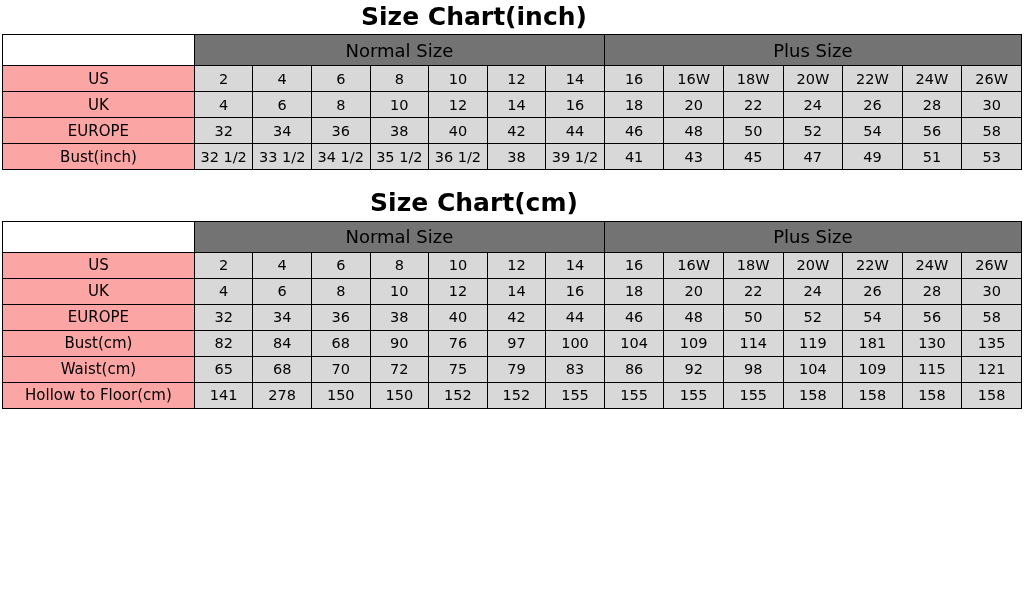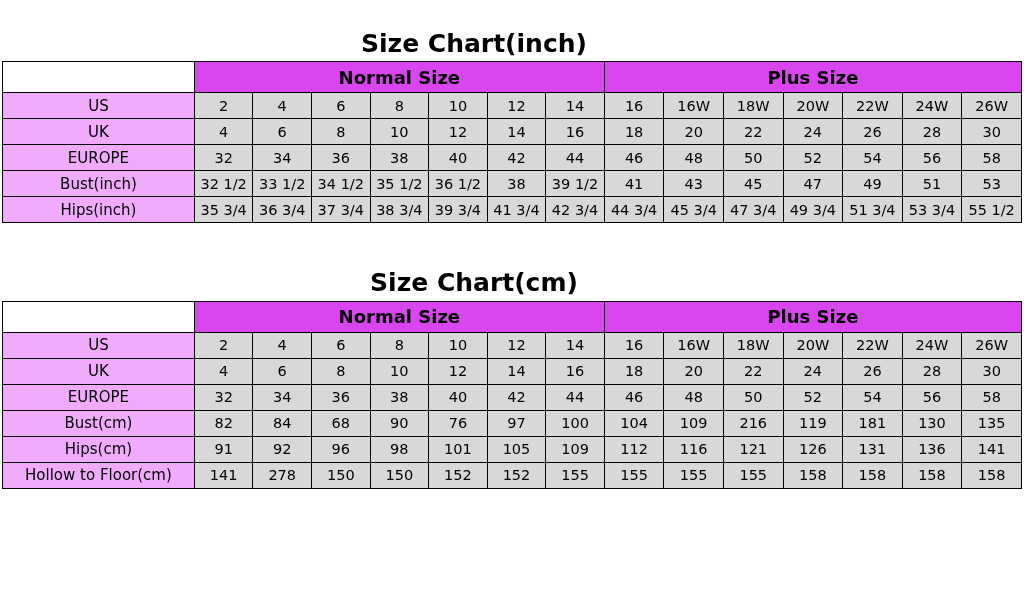--- a/index.html
+++ b/index.html
@@ -9,21 +9,20 @@
   }
   body {
     width: 1024px;
     height: 600px;
     font-family: "DejaVu Sans", sans-serif;
     color: #000000;
     overflow: hidden;
   }
   .chart-block {
     width: 948px;
-    margin-top: 27px;
   }
   .chart-title {
     text-align: center;
     font-weight: bold;
     font-size: 25px;
     font-family: "DejaVu Sans", sans-serif;
     letter-spacing: 0px;
     padding: 4px 0 4px 0;
     line-height: 1.05;
   }
@@ -39,33 +38,33 @@
     font-size: 14.5px;
     font-weight: normal;
     text-align: center;
     height: 25px;
     padding: 0 1px;
     background: #d8d8d8;
     white-space: nowrap;
     overflow: hidden;
   }
   table.size-table td.label {
-    background: #f0abfc;
+    background: #fca5a5;
     font-size: 15px;
     text-align: center;
     width: 190px;
   }
   table.size-table td.blank {
     background: #ffffff;
     border: 1px solid #000000;
   }
   table.size-table td.group {
-    background: #d946ef;
+    background: #737373;
     font-size: 18px;
-    font-weight: bold;
+    font-weight: normal;
     height: 30px;
   }
   .spacer {
     height: 16px;
     background: #ffffff;
   }
   .col-normal { width: 58px; }
   .col-plus { width: 59px; }
 </style>
 </head>
@@ -158,37 +157,20 @@
           <td>38</td>
           <td>39 1/2</td>
           <td>41</td>
           <td>43</td>
           <td>45</td>
           <td>47</td>
           <td>49</td>
           <td>51</td>
           <td>53</td>
         </tr>
-        <tr>
-          <td class="label">Hips(inch)</td>
-          <td>35 3/4</td>
-          <td>36 3/4</td>
-          <td>37 3/4</td>
-          <td>38 3/4</td>
-          <td>39 3/4</td>
-          <td>41 3/4</td>
-          <td>42 3/4</td>
-          <td>44 3/4</td>
-          <td>45 3/4</td>
-          <td>47 3/4</td>
-          <td>49 3/4</td>
-          <td>51 3/4</td>
-          <td>53 3/4</td>
-          <td>55 1/2</td>
-        </tr>
       </tbody>
   </table>
 </div>
 
 <div class="spacer"></div>
 
 <div class="chart-block">
   <div class="chart-title">Size Chart(cm)</div>
   <table class="size-table">
     <colgroup>
@@ -269,42 +251,42 @@
           <td class="label">Bust(cm)</td>
           <td>82</td>
           <td>84</td>
           <td>68</td>
           <td>90</td>
           <td>76</td>
           <td>97</td>
           <td>100</td>
           <td>104</td>
           <td>109</td>
-          <td>216</td>
+          <td>114</td>
           <td>119</td>
           <td>181</td>
           <td>130</td>
           <td>135</td>
         </tr>
         <tr>
-          <td class="label">Hips(cm)</td>
-          <td>91</td>
+          <td class="label">Waist(cm)</td>
+          <td>65</td>
+          <td>68</td>
+          <td>70</td>
+          <td>72</td>
+          <td>75</td>
+          <td>79</td>
+          <td>83</td>
+          <td>86</td>
           <td>92</td>
-          <td>96</td>
           <td>98</td>
-          <td>101</td>
-          <td>105</td>
+          <td>104</td>
           <td>109</td>
-          <td>112</td>
-          <td>116</td>
+          <td>115</td>
           <td>121</td>
-          <td>126</td>
-          <td>131</td>
-          <td>136</td>
-          <td>141</td>
         </tr>
         <tr>
           <td class="label">Hollow to Floor(cm)</td>
           <td>141</td>
           <td>278</td>
           <td>150</td>
           <td>150</td>
           <td>152</td>
           <td>152</td>
           <td>155</td>

